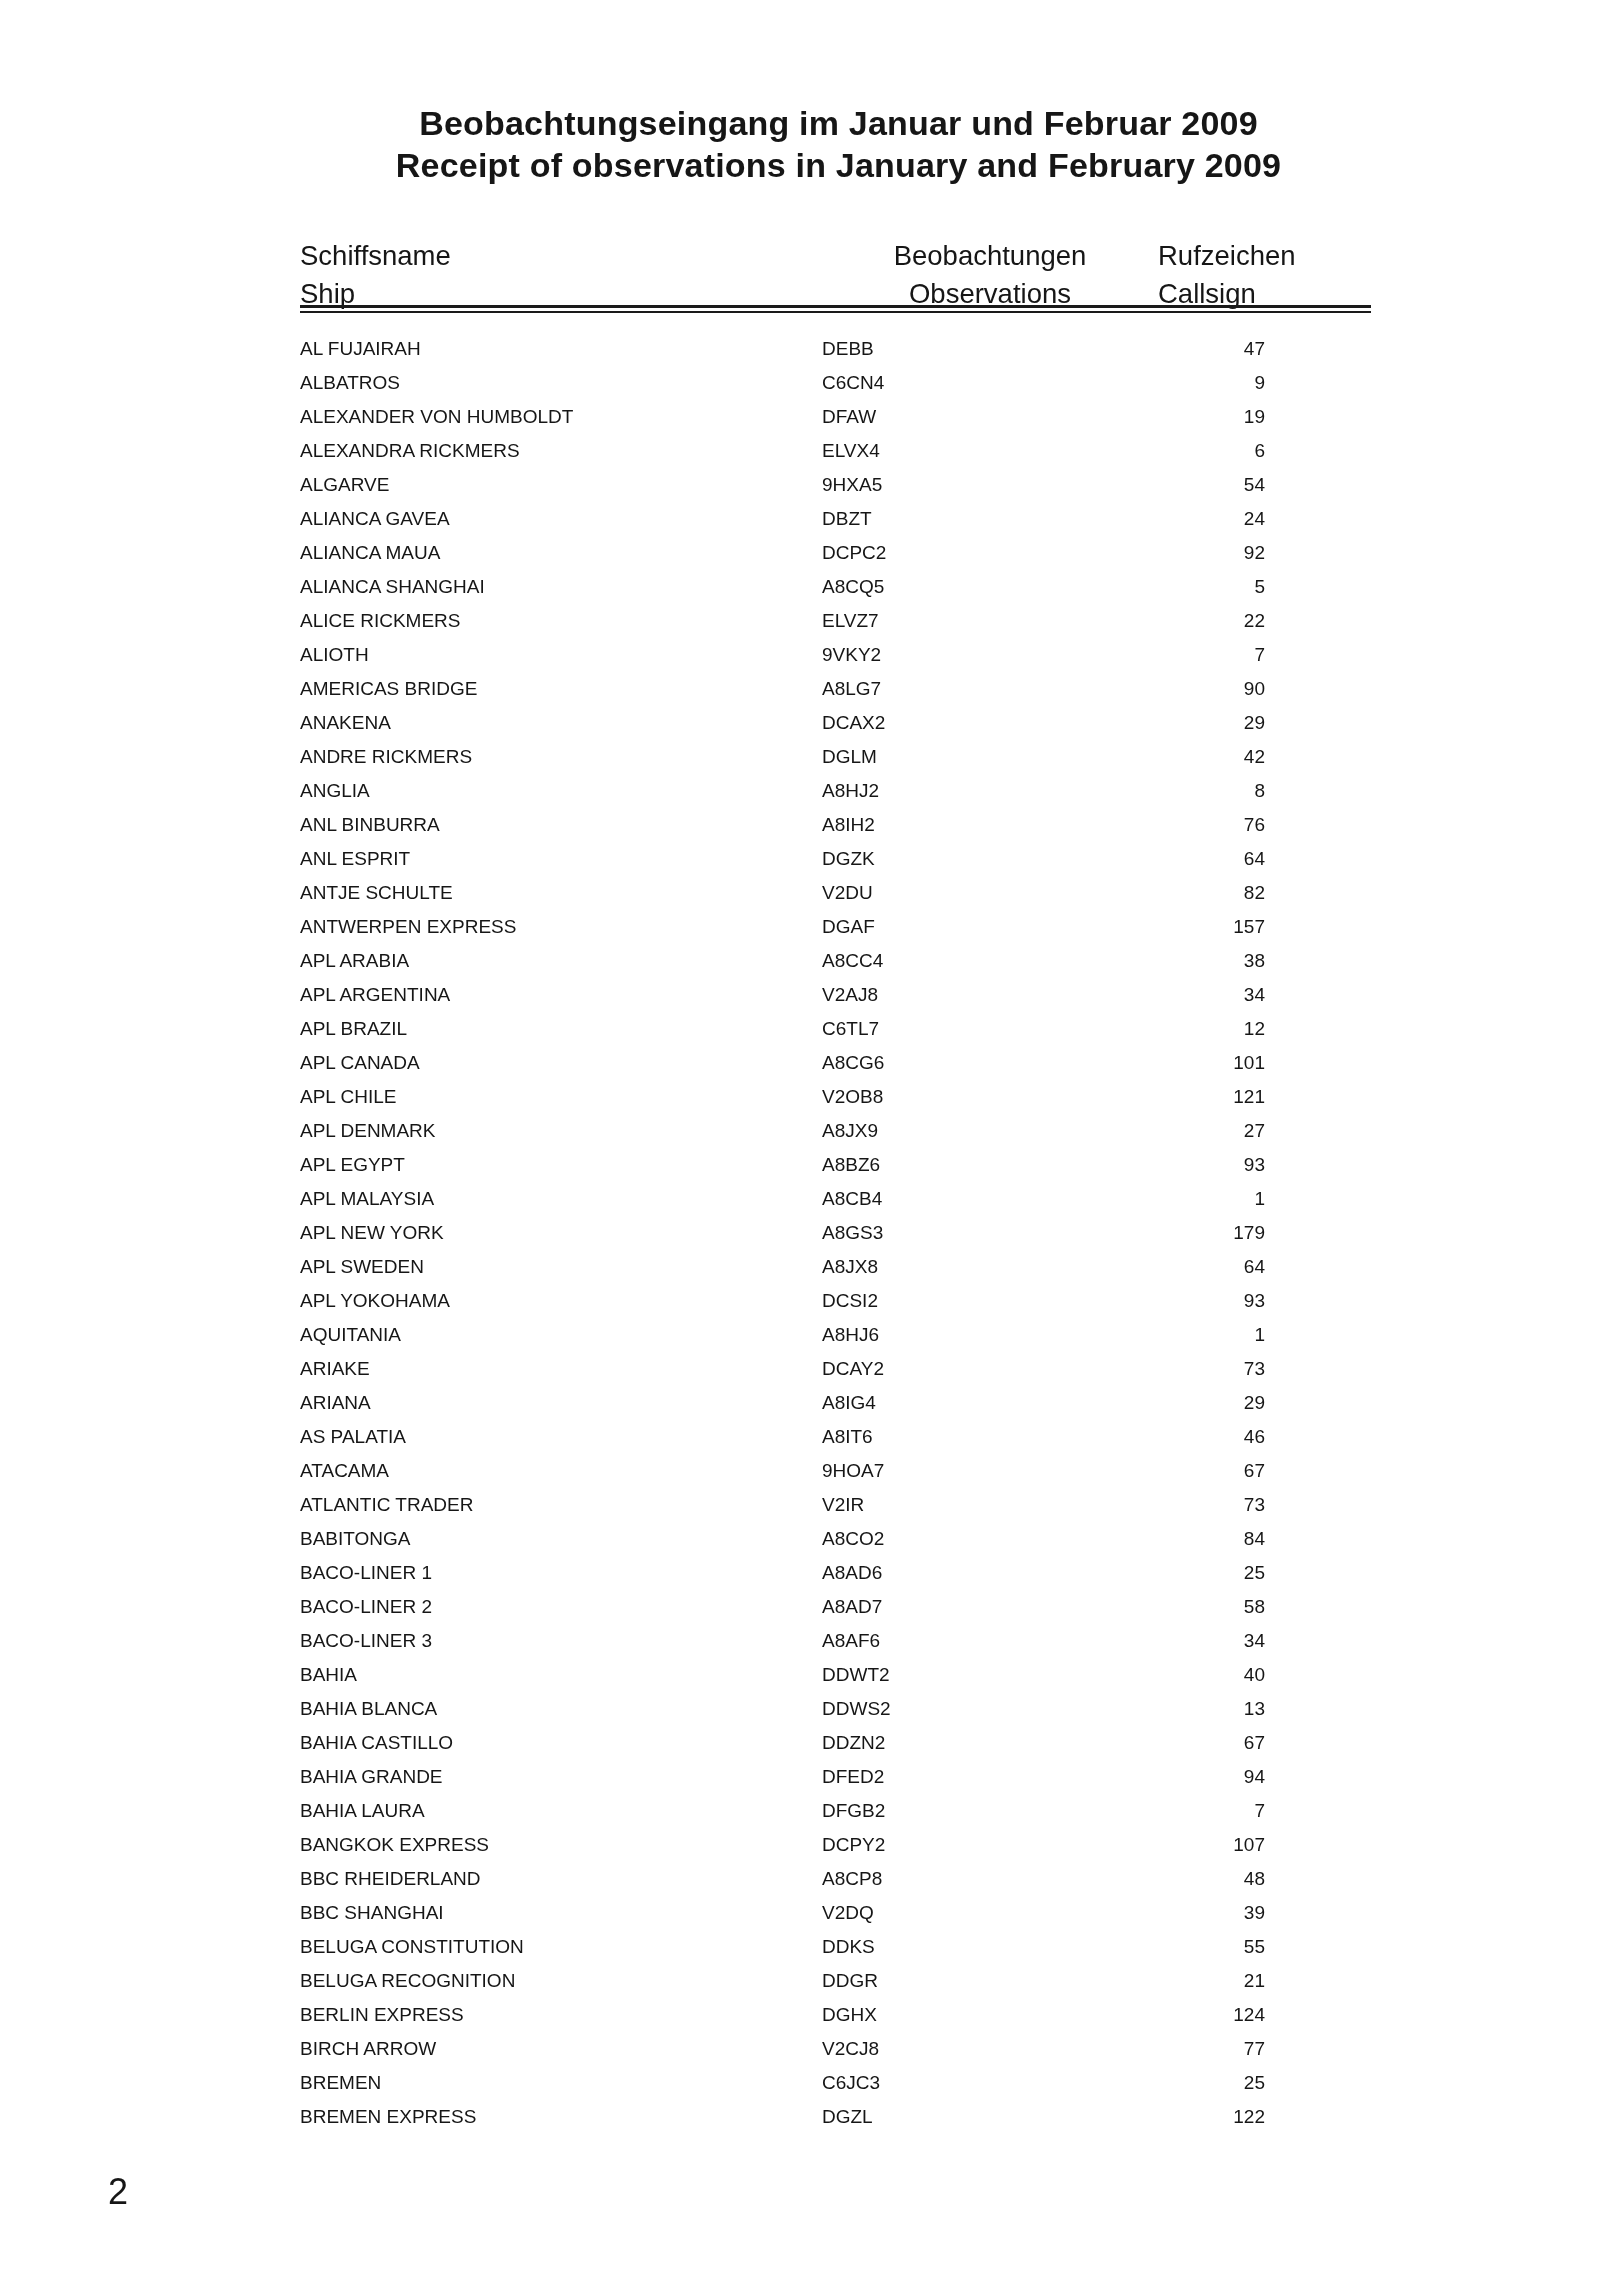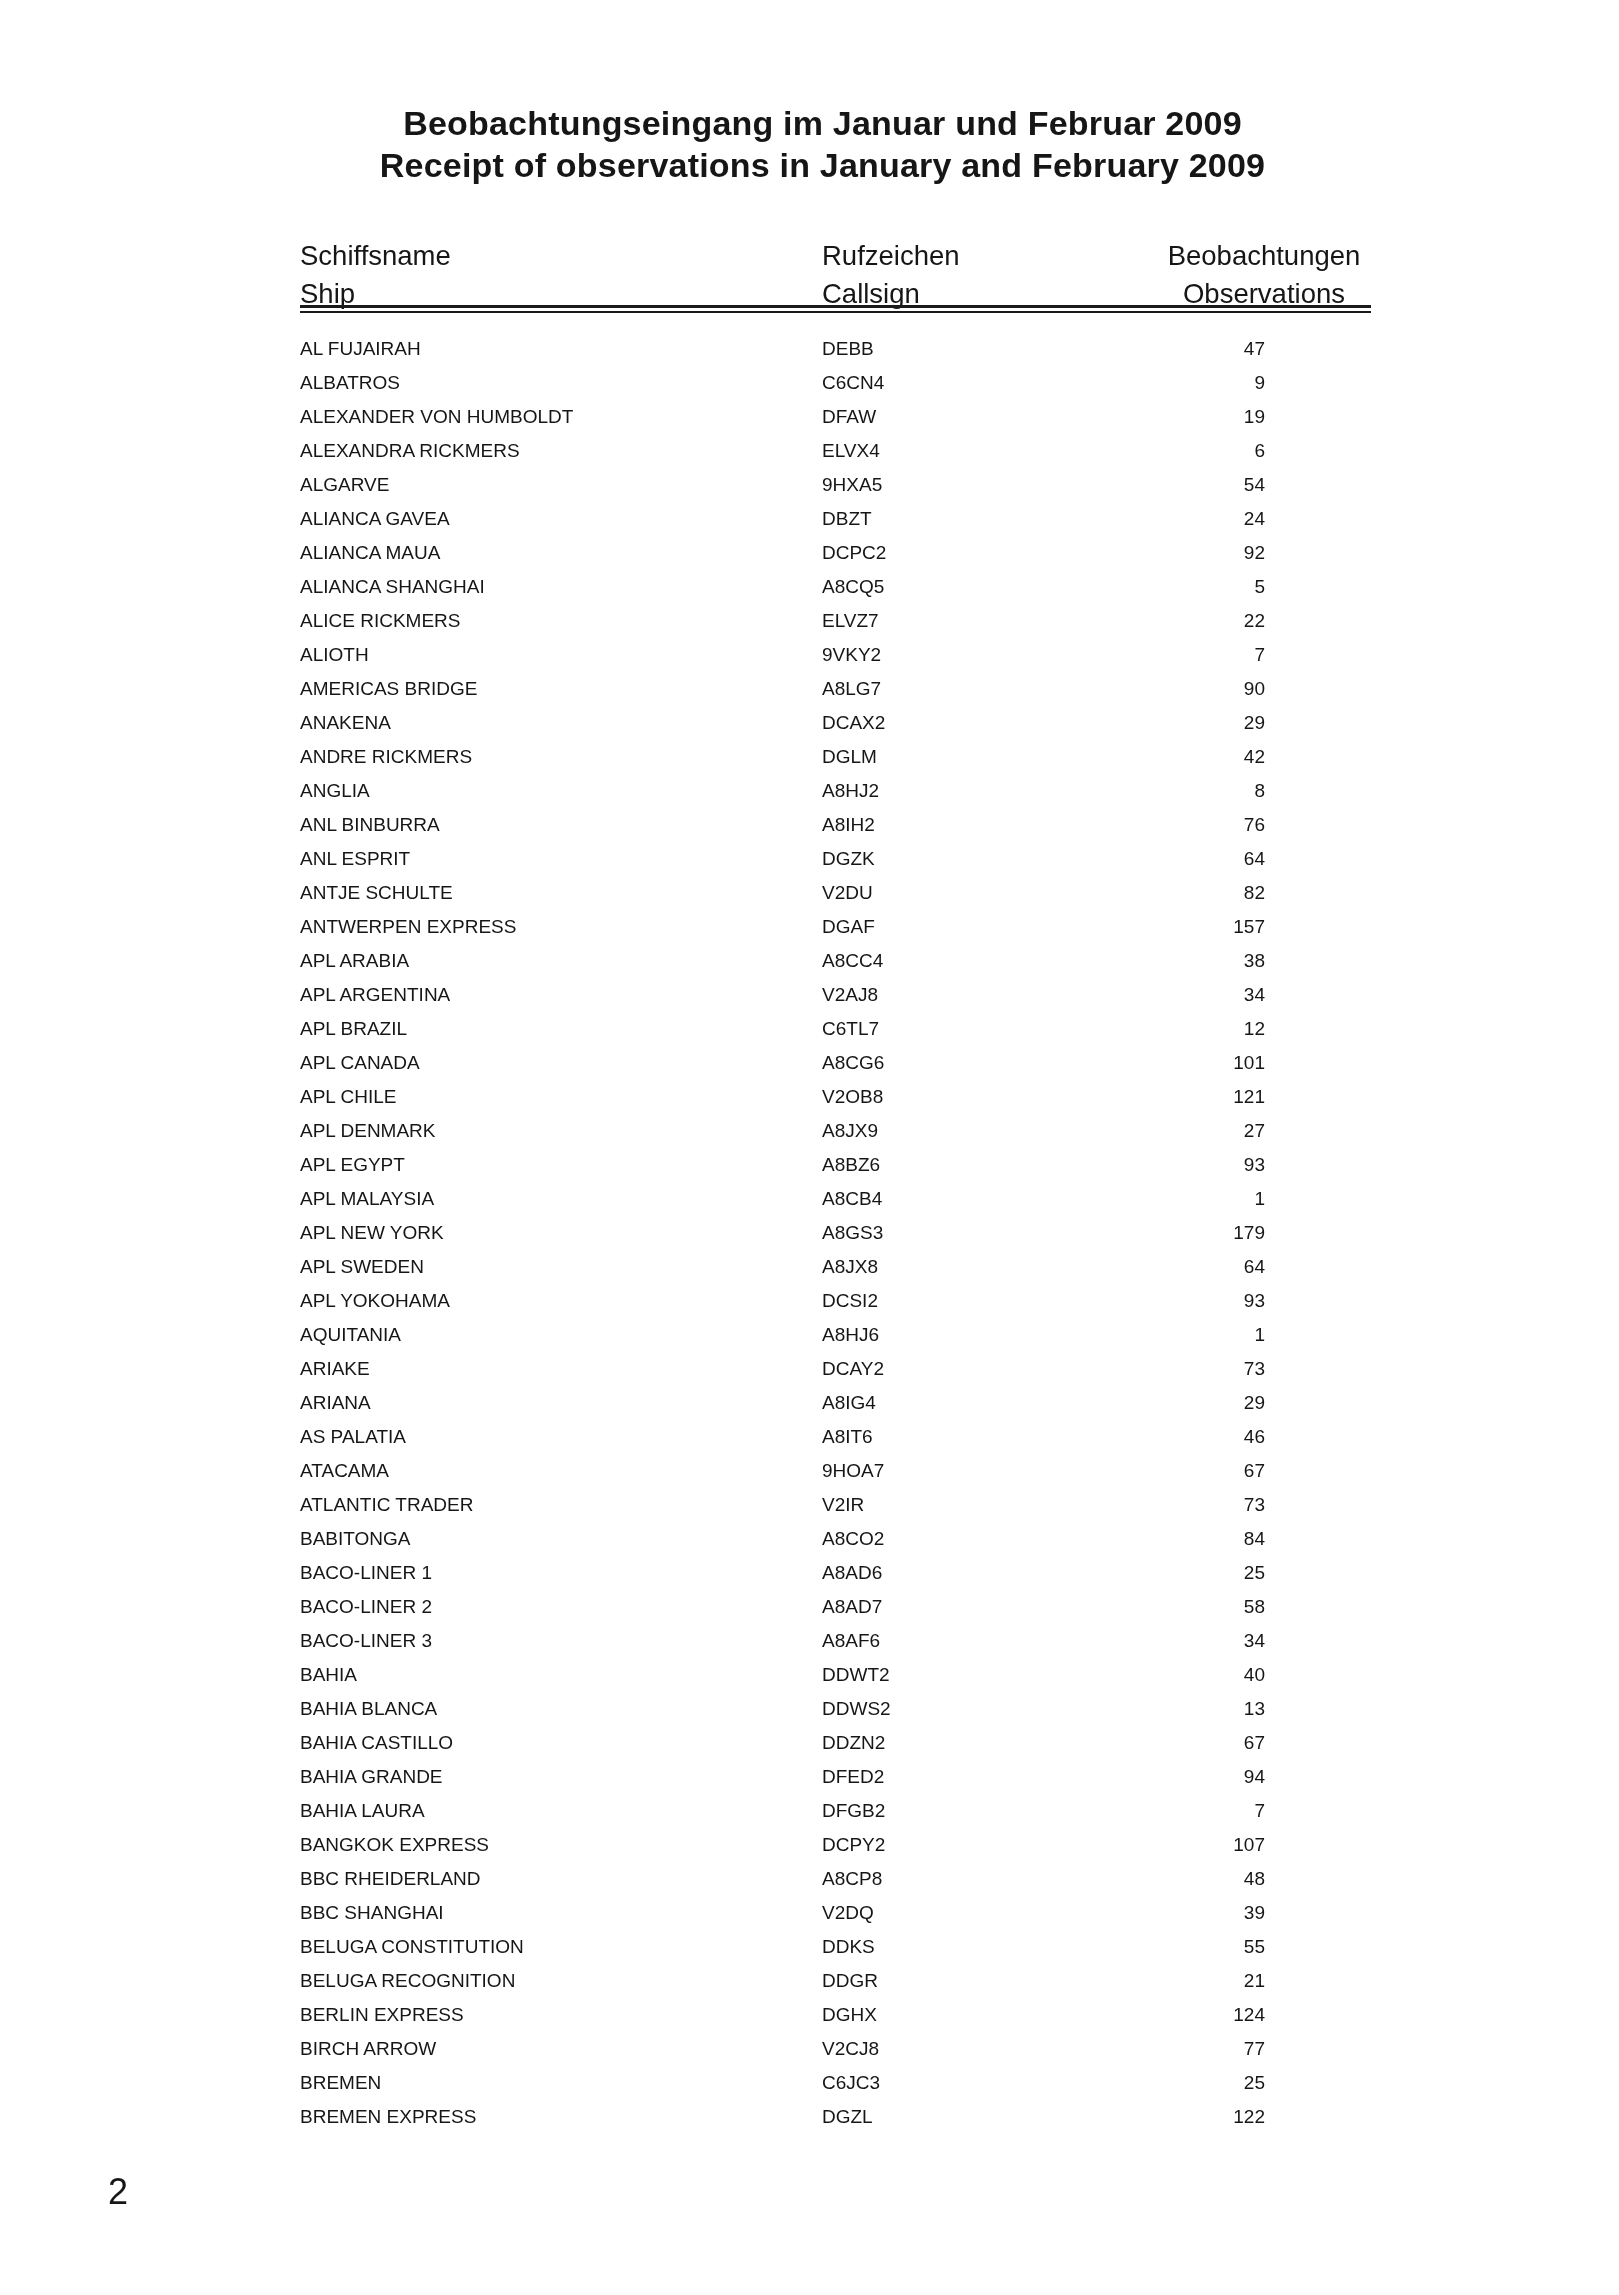--- a/index.html
+++ b/index.html
@@ -13,21 +13,21 @@
     height: 2295px;
     margin: 0 auto;
     background: #ffffff;
     color: #161616;
     font-family: "Liberation Sans", "DejaVu Sans", sans-serif;
     overflow: hidden;
   }
   .title-block {
     position: absolute;
     top: 102px;
-    left: 275px;
+    left: 291px;
     width: 1095px;
     text-align: center;
     font-size: 34px;
     font-weight: bold;
     line-height: 42px;
     letter-spacing: 0.2px;
   }
   .thead {
     position: absolute;
     top: 237px;
@@ -83,28 +83,28 @@
   <div class="title-block">
     <div>Beobachtungseingang im Januar und Februar 2009</div>
     <div>Receipt of observations in January and February 2009</div>
   </div>
 
   <div class="thead">
     <div class="hcell ship">
       <div>Schiffsname</div>
       <div>Ship</div>
     </div>
+    <div class="hcell obs">
+      <div>Beobachtungen</div>
+      <div>Observations</div>
+    </div>
     <div class="hcell callsign">
       <div>Rufzeichen</div>
       <div>Callsign</div>
     </div>
-    <div class="hcell obs">
-      <div>Beobachtungen</div>
-      <div>Observations</div>
-    </div>
   </div>
 
   <div class="rule"></div>
 
   <div class="tbody" id="tbody">
       <div class="row">
         <div class="cell ship">AL FUJAIRAH</div>
         <div class="cell callsign">DEBB</div>
         <div class="cell obs">47</div>
       </div>

